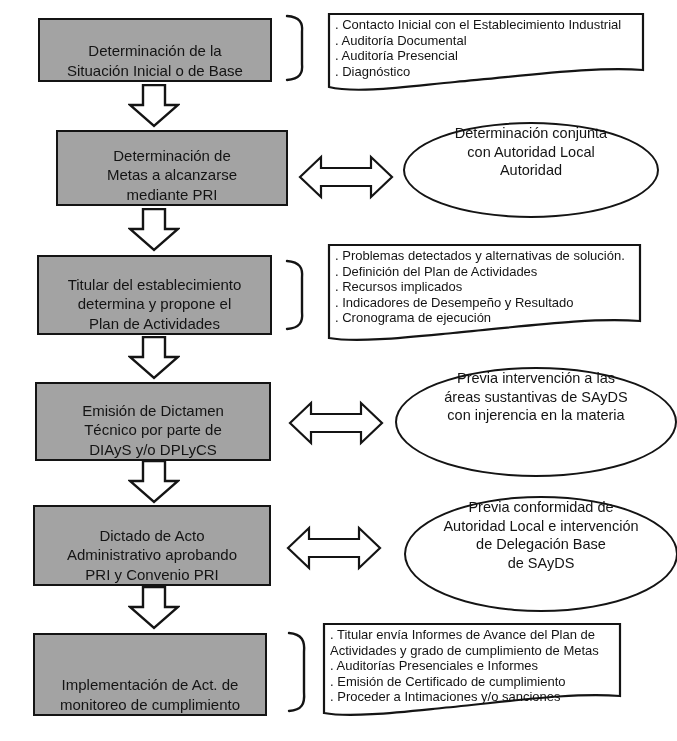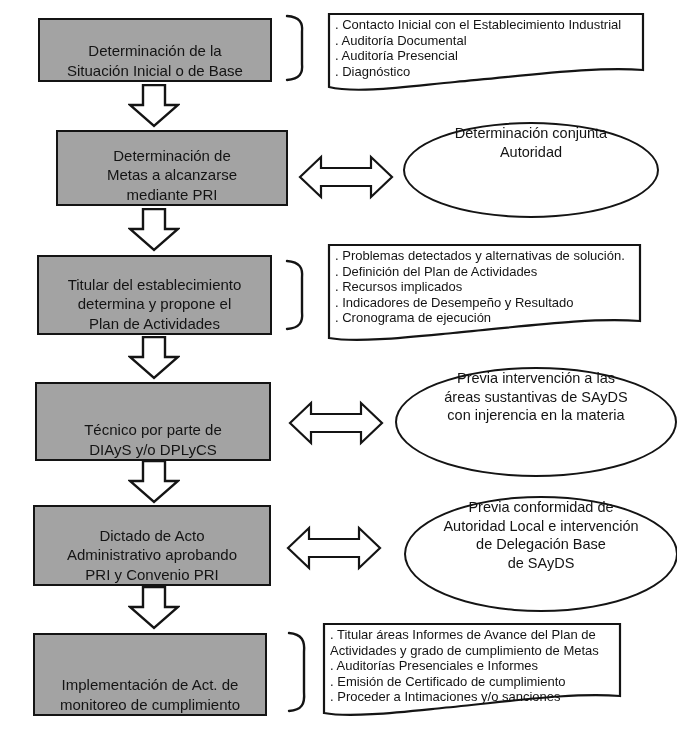--- a/index.html
+++ b/index.html
@@ -57,20 +57,21 @@
   <div class="pbox" style="left:38px;top:130px;width:228px;height:72px;margin-left:18px;">
     <div>Determinación de</div>
     <div>Metas a alcanzarse</div>
     <div>mediante PRI</div>
   </div>
   <svg class="shape" style="left:298px;top:151px;" width="96" height="52" viewBox="0 0 96 52">
     <path d="M2 26 L23 6 V17 H73 V6 L94 26 L73 46 V35 H23 V46 Z" fill="#fff" stroke="#141414" stroke-width="2.2"></path>
   </svg>
   <div class="ellipse" style="left:403px;top:122px;width:252px;height:92px;">
     <div>Determinación conjunta</div>
+    <div>con Autoridad Local</div>
     <div>Autoridad</div>
   </div>
 
   <svg class="shape" style="left:128px;top:208px;" width="52" height="44" viewBox="0 0 52 44">
     <path d="M15 1 H37 V21 H50 L26 42 L2 21 H15 Z" fill="#fff" stroke="#141414" stroke-width="2.4"></path>
   </svg>
 
   <div class="pbox" style="left:37px;top:255px;width:231px;height:76px;">
     <div>Titular del establecimiento</div>
     <div>determina y propone el</div>
@@ -90,20 +91,21 @@
       <div>. Indicadores de Desempeño y Resultado</div>
       <div>. Cronograma de ejecución</div>
     </div>
   </div>
 
   <svg class="shape" style="left:128px;top:336px;" width="52" height="44" viewBox="0 0 52 44">
     <path d="M15 1 H37 V21 H50 L26 42 L2 21 H15 Z" fill="#fff" stroke="#141414" stroke-width="2.4"></path>
   </svg>
 
   <div class="pbox" style="left:35px;top:382px;width:232px;height:75px;">
+    <div>Emisión de Dictamen</div>
     <div>Técnico por parte de</div>
     <div>DIAyS y/o DPLyCS</div>
   </div>
   <svg class="shape" style="left:288px;top:397px;" width="96" height="52" viewBox="0 0 96 52">
     <path d="M2 26 L23 6 V17 H73 V6 L94 26 L73 46 V35 H23 V46 Z" fill="#fff" stroke="#141414" stroke-width="2.2"></path>
   </svg>
   <div class="ellipse" style="left:395px;top:367px;width:278px;height:106px;">
     <div>Previa intervención a las</div>
     <div>áreas sustantivas de SAyDS</div>
     <div>con injerencia en la materia</div>
@@ -137,21 +139,21 @@
     <div>monitoreo de cumplimiento</div>
   </div>
   <svg class="shape" style="left:286px;top:630px;" width="26" height="84" viewBox="0 0 26 84">
     <path d="M3 3 C16 4 19 11 18 22 L18 62 C19 74 16 80 3 81" fill="none" stroke="#141414" stroke-width="2.4" stroke-linecap="round"></path>
   </svg>
   <div class="note" style="left:322px;top:622px;width:300px;height:102px;">
     <svg width="300" height="102" viewBox="0 0 300 102">
       <path d="M2 2 L298 2 L298 74 C250 70 184 80 120 86 C80 90 28 96 2 91 Z" fill="#fff" stroke="#141414" stroke-width="2.2"></path>
     </svg>
     <div class="note-text">
-      <div>. Titular áreas Informes de Avance del Plan de</div>
+      <div>. Titular envía Informes de Avance del Plan de</div>
       <div>Actividades y grado de cumplimiento de Metas</div>
       <div>. Auditorías Presenciales e Informes</div>
       <div>. Emisión de Certificado de cumplimiento</div>
       <div>. Proceder a Intimaciones y/o sanciones</div>
     </div>
   </div>
 
 </div>
 
 </body></html>

